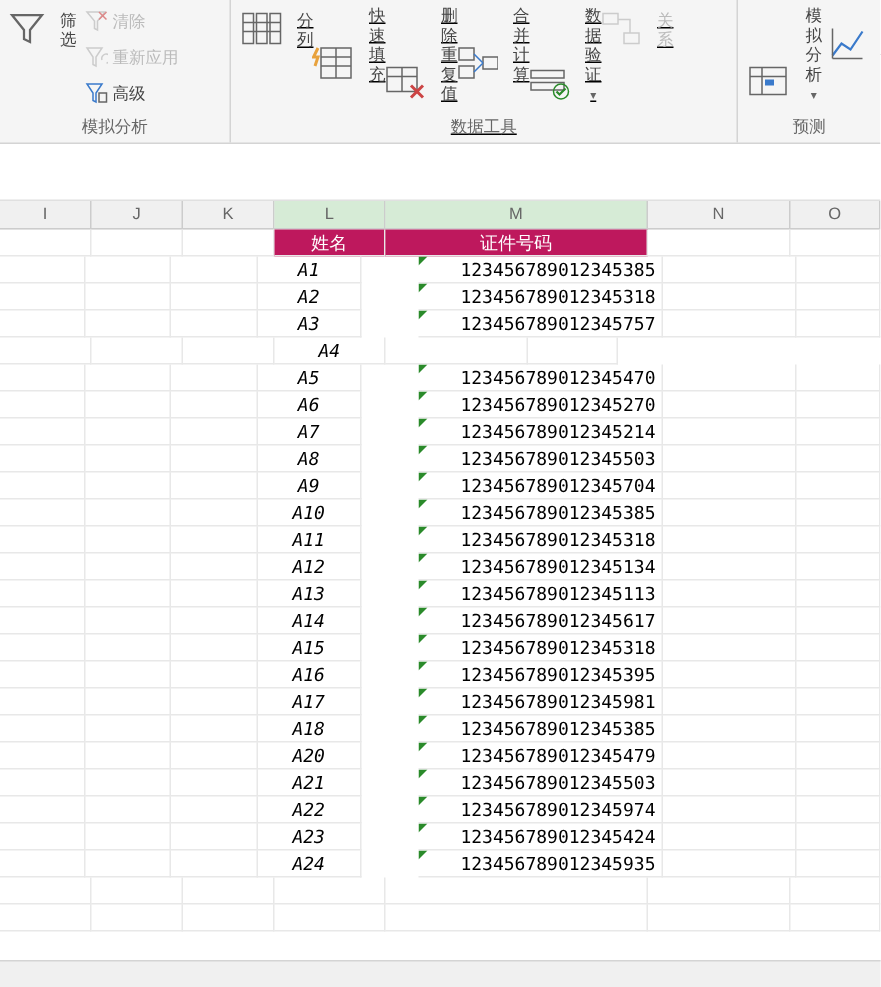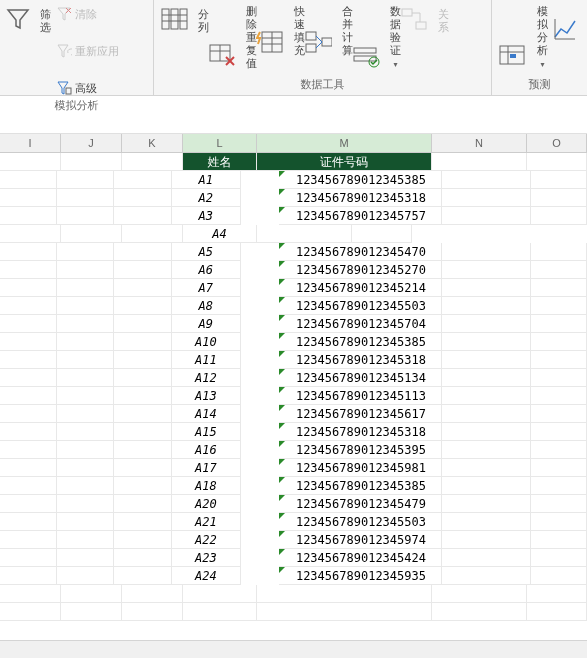--- a/index.html
+++ b/index.html
@@ -7,41 +7,41 @@
 
     
     .ribbon { height: 96px; border-bottom: 1px solid #d4d4d4; display: flex; background: #f5f5f5; }
     .group { border-right: 1px solid #d4d4d4; display: flex; flex-direction: column; padding: 2px 6px 1px; }
     .group-body { flex: 1; display: flex; align-items: flex-start; gap: 4px; }
     .group-label { text-align: center; color: #666; font-size: 11px; padding-bottom: 2px; }
     .big-btn { display: flex; flex-direction: row; align-items: flex-end; width: 44px; padding-top: 2px; cursor: pointer; gap: 10px; }
     .big-btn .icon { width: 30px; height: 30px; display: flex; align-items: center; justify-content: center; }
     .big-btn .lbl { font-size: 11px; line-height: 13px; text-align: center; margin-top: 1px; color: #444; }
     .big-btn.dim .lbl { color: #bbb; }
-    .small-col { display: flex; flex-direction: column; gap: 17px; padding-top: 2px; }
+    .small-col { display: flex; flex-direction: column; gap: 4px; padding-top: 2px; }
     .small-btn { display: flex; align-items: center; gap: 3px; height: 20px; padding: 0 2px; font-size: 11px; color: #444; cursor: pointer; }
     .small-btn.dim { color: #bbb; }
     .small-btn .sicon { width: 16px; height: 16px; }
     .drop-arrow { font-size: 8px; color: #666; margin-top: -2px; }
 
     
     .blank { height: 38px; background: #fff; border-bottom: 1px solid #e0e0e0; }
 
     
     .colhdr-row { display: flex; height: 19px; background: #f0f0f0; border-bottom: 1px solid #ccc; }
     .colhdr { border-right: 1px solid #ccc; text-align: center; font-size: 11px; line-height: 19px; color: #666; }
     .colhdr.sel { background: #d6ebd6; }
 
     
     .grid { position: relative; }
     .gridrow { display: flex; height: 18px; }
     .cell { border-right: 1px solid #e8e8e8; border-bottom: 1px solid #e8e8e8; font-family: Consolas, monospace; font-size: 12px; line-height: 18px; padding: 0 4px; white-space: nowrap; overflow: hidden; }
-    .hdr-cell { background: #14532d; color: #fff; text-align: center; font-family: "Microsoft YaHei"; }
+    .hdr-cell { background: #be185d; color: #fff; text-align: center; font-family: "Microsoft YaHei"; }
     .name-cell { text-align: center; font-style: italic; }
-    .id-cell { position: relative; text-align: center; padding-left: 6px; margin-left: 38px; }
+    .id-cell { position: relative; text-align: right; padding-left: 6px; margin-left: 38px; }
     .errmark { position: absolute; left: 0; top: 0; width: 0; height: 0; border-left: 6px solid #2a8a2a; border-bottom: 6px solid transparent; }
 
     
     .c-i, .c-j, .c-k { width: 61px; }
     .c-l { width: 74px; }
     .c-m { width: 175px; }
     .c-n { width: 95px; }
     .c-o { width: 60px; }
 
     
@@ -91,57 +91,57 @@
                 <rect x="10" y="8" width="5" height="6" fill="none" stroke="#666"></rect>
               </svg>
             </span>
           <span>高级</span>
         </div>
       </div>
     </div>
     <div class="group-label">模拟分析</div>
   </div>
 
-  <div class="group" style="width:338px;">
+  <div class="group" style="width:338px;text-decoration:underline;">
     <div class="group-body">
       <div class="big-btn">
         <div class="icon">
             <svg width="28" height="24">
               <rect x="2" y="2" width="7" height="20" fill="none" stroke="#666"></rect>
               <rect x="11" y="2" width="7" height="20" fill="none" stroke="#666"></rect>
               <rect x="20" y="2" width="7" height="20" fill="none" stroke="#666"></rect>
               <line x1="2" y1="8" x2="27" y2="8" stroke="#666"></line>
               <line x1="2" y1="14" x2="27" y2="14" stroke="#666"></line>
             </svg>
           </div>
         <div class="lbl">分列</div>
       </div>
       <div class="big-btn">
         <div class="icon">
             <svg width="28" height="24">
+              <rect x="6" y="2" width="20" height="20" fill="none" stroke="#666"></rect>
+              <line x1="6" y1="8" x2="26" y2="8" stroke="#666"></line>
+              <line x1="6" y1="14" x2="26" y2="14" stroke="#666"></line>
+              <line x1="16" y1="2" x2="16" y2="22" stroke="#666"></line>
+              <path d="M4 2 L1 8 L4 8 L2 14" fill="none" stroke="#e8a23d" stroke-width="2"></path>
+            </svg>
+          </div>
+        <div class="lbl">快速填充</div>
+      </div>
+      <div class="big-btn">
+        <div class="icon">
+            <svg width="28" height="24">
               <rect x="2" y="2" width="20" height="16" fill="none" stroke="#666"></rect>
               <line x1="2" y1="8" x2="22" y2="8" stroke="#666"></line>
               <line x1="12" y1="2" x2="12" y2="18" stroke="#666"></line>
               <line x1="18" y1="14" x2="26" y2="22" stroke="#c44" stroke-width="2"></line>
               <line x1="26" y1="14" x2="18" y2="22" stroke="#c44" stroke-width="2"></line>
             </svg>
           </div>
         <div class="lbl"><span>删除</span><br><span>重复值</span></div>
-      </div>
-      <div class="big-btn">
-        <div class="icon">
-            <svg width="28" height="24">
-              <rect x="6" y="2" width="20" height="20" fill="none" stroke="#666"></rect>
-              <line x1="6" y1="8" x2="26" y2="8" stroke="#666"></line>
-              <line x1="6" y1="14" x2="26" y2="14" stroke="#666"></line>
-              <line x1="16" y1="2" x2="16" y2="22" stroke="#666"></line>
-              <path d="M4 2 L1 8 L4 8 L2 14" fill="none" stroke="#e8a23d" stroke-width="2"></path>
-            </svg>
-          </div>
-        <div class="lbl">快速填充</div>
       </div>
       <div class="big-btn">
         <div class="icon">
             <svg width="28" height="24">
               <rect x="2" y="2" width="10" height="8" fill="none" stroke="#666"></rect>
               <rect x="2" y="14" width="10" height="8" fill="none" stroke="#666"></rect>
               <rect x="18" y="8" width="10" height="8" fill="none" stroke="#666"></rect>
               <path d="M12 6 L18 12 M12 18 L18 12" fill="none" stroke="#3a7acb"></path>
             </svg>
           </div>

